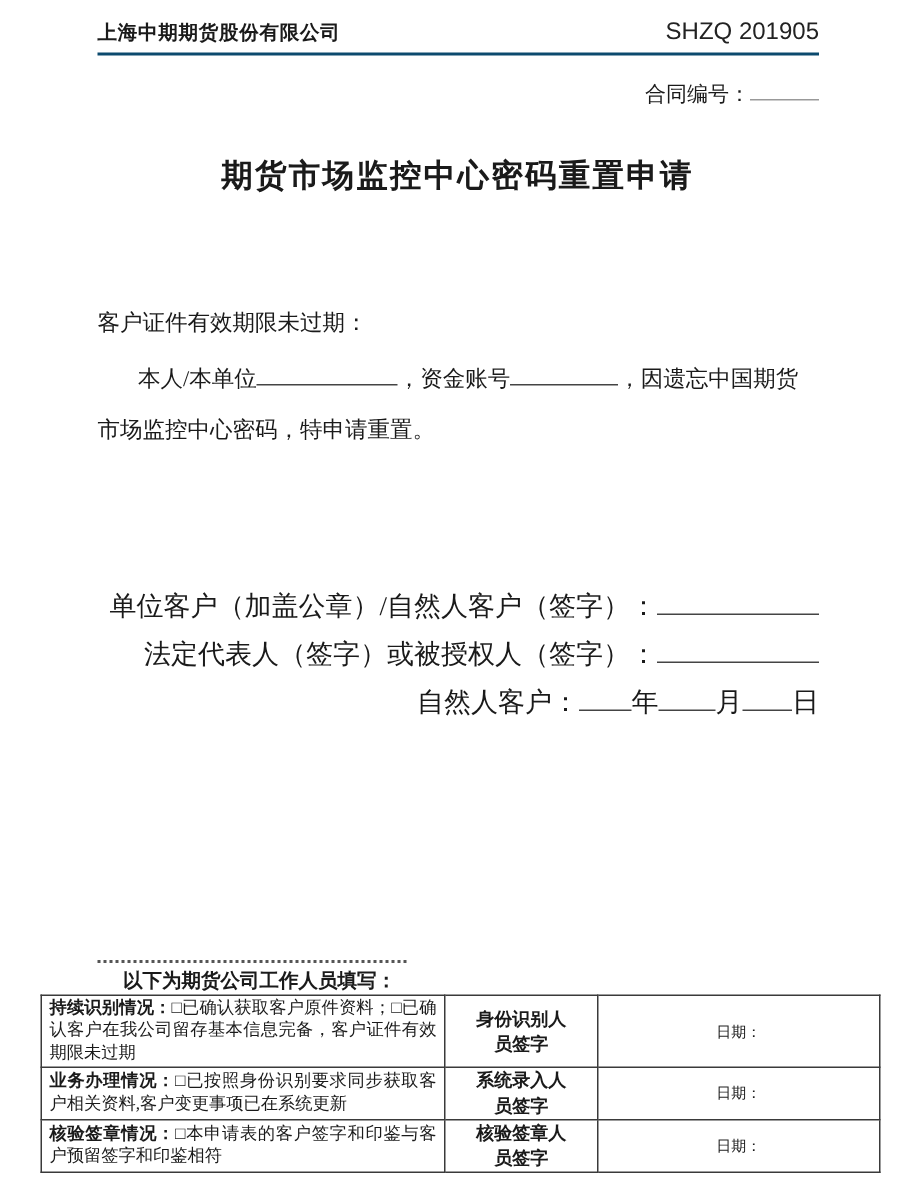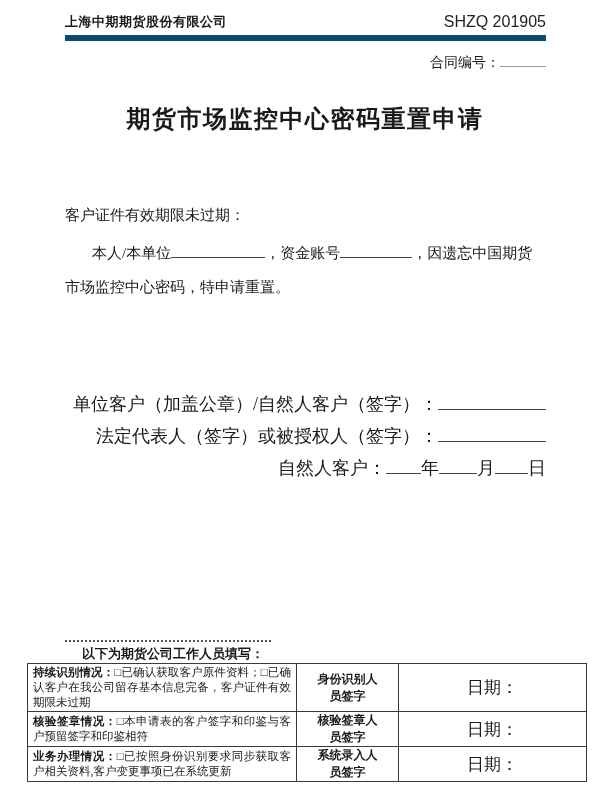--- a/index.html
+++ b/index.html
@@ -6,36 +6,36 @@
   .page {
     position:relative; width:610px; height:800px; background:#ffffff;
     font-family:"Liberation Serif","DejaVu Serif",serif; color:#1a1a1a;
     overflow:hidden;
   }
 
   
   .header {
     position:absolute; top:13px; left:65px; right:64px;
     display:flex; justify-content:space-between; align-items:center;
-    border-bottom:6px solid #0c4a6e; padding-bottom:4px;
+    border-bottom:2px solid #0c4a6e; padding-bottom:4px;
   }
   .header .company { font-size:13px; font-weight:700; letter-spacing:0.5px; }
   .header .doc-code { font-family:"Liberation Sans","DejaVu Sans",sans-serif; font-size:16px; color:#222; }
 
   
   .contract-line { position:absolute; top:52px; right:64px; font-size:14px; }
 
   
   .blank { display:inline-block; height:1em; border-bottom:1px solid #444; vertical-align:baseline; }
   .blank.gray { border-bottom-color:#999; }
 
   
   .doc-title {
     position:absolute; top:103px; left:0; right:0; text-align:center;
-    font-size:24px; font-weight:700; letter-spacing:1.5px;
+    font-size:21px; font-weight:700; letter-spacing:1.5px;
   }
 
   
   .salutation { position:absolute; top:206px; left:65px; font-size:15px; }
   .body-para  { position:absolute; top:236px; left:65px; width:500px; font-size:15px; }
   .body-line  { height:34px; line-height:34px; white-space:nowrap; }
   .body-line.first { padding-left:27px; }
   .blank-name    { width:94px; }
   .blank-account { width:72px; }
 
@@ -50,21 +50,21 @@
   .staff-note { position:absolute; top:645px; left:65px; font-size:13px; font-weight:700;margin-left:17px; }
 
   table.staff-table {
     position:absolute; top:663px; left:27px; width:559px;
     border-collapse:collapse; table-layout:fixed;
   }
   .staff-table td { border:1.5px solid #3a3a3a; height:32px; vertical-align:middle; }
   td.situation { font-size:11.5px; line-height:15px; padding:1px 5px; text-align:justify; }
   td.situation b { letter-spacing:0; }
   td.signer { font-size:12px; font-weight:700; text-align:center; padding:0 15px; }
-  td.date   { font-size:17px; text-align:center; }
+  td.date   { font-size:10px; text-align:center; }
 </style>
 </head>
 <body>
 
 <div class="page">
 
   <div class="header">
     <span class="company">上海中期期货股份有限公司</span>
     <span class="doc-code">SHZQ 201905</span>
   </div>
@@ -105,25 +105,25 @@
         <col style="width:102px">
         <col style="width:188px">
       </colgroup>
     <tbody>
       <tr>
         <td class="situation"><b>持续识别情况：</b><span>□已确认获取客户原件资料；□已确认客户在我公司留存基本信息完备，客户证件有效期限未过期</span></td>
         <td class="signer">身份识别人员签字</td>
         <td class="date">日期：</td>
       </tr>
       <tr>
-        <td class="situation"><b>核验签章情况：</b><span>□本申请表的客户签字和印鉴与客户预留签字和印鉴相符</span></td>
-        <td class="signer">核验签章人员签字</td>
+        <td class="situation"><b>业务办理情况：</b><span>□已按照身份识别要求同步获取客户相关资料,客户变更事项已在系统更新</span></td>
+        <td class="signer">系统录入人员签字</td>
         <td class="date">日期：</td>
       </tr>
       <tr>
-        <td class="situation"><b>业务办理情况：</b><span>□已按照身份识别要求同步获取客户相关资料,客户变更事项已在系统更新</span></td>
-        <td class="signer">系统录入人员签字</td>
+        <td class="situation"><b>核验签章情况：</b><span>□本申请表的客户签字和印鉴与客户预留签字和印鉴相符</span></td>
+        <td class="signer">核验签章人员签字</td>
         <td class="date">日期：</td>
       </tr>
     </tbody>
   </table>
 
 </div>
 
 </body></html>

